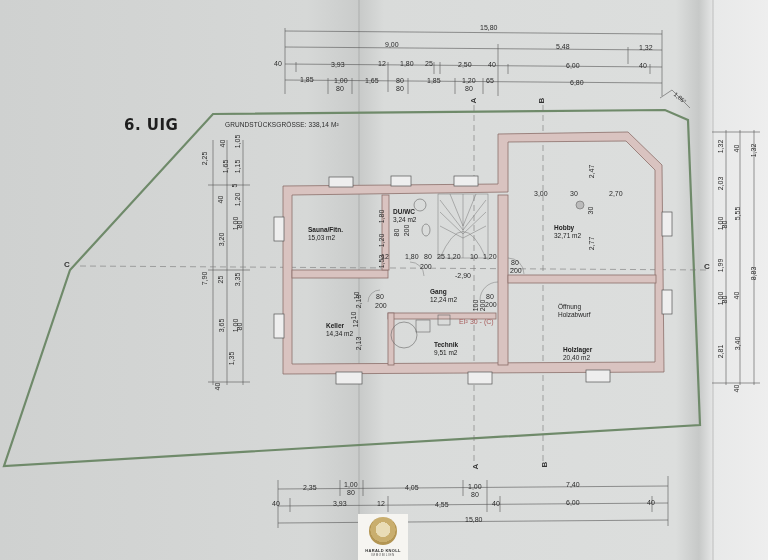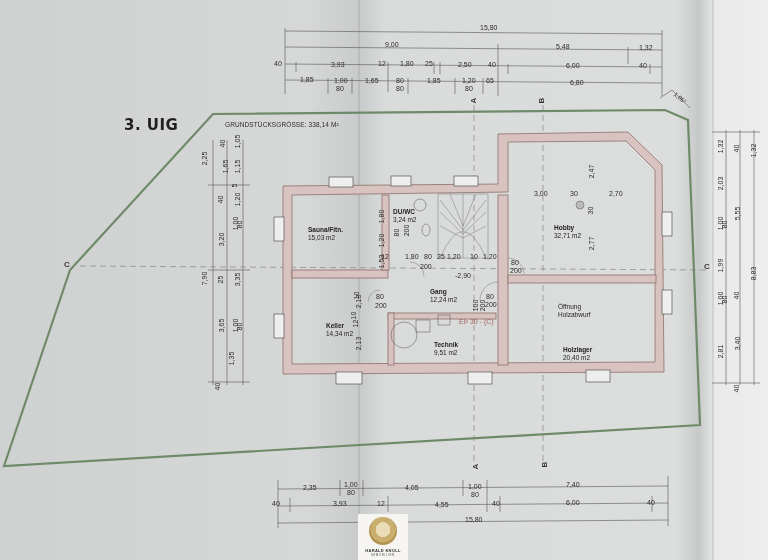--- a/index.html
+++ b/index.html
@@ -167,21 +167,21 @@
     <path d="M480,300 A18,18 0 0 1 498,282"></path>
     <path d="M380,290 A12,12 0 0 0 368,302"></path>
   </g>
 
   <g stroke="#555" stroke-width="0.6">
     <line x1="660" y1="98" x2="672" y2="90"></line>
     <line x1="672" y1="90" x2="690" y2="108"></line>
   </g>
 </svg>
 
-<div class="title">3. UIG</div>
+<div class="title">6. UIG</div>
 <div class="plotinfo">GRUNDSTÜCKSGRÖSSE: 338,14 M²</div>
 <div class="lbl" style="left:673px; top:95px; transform:rotate(40deg); font-size:6px;">1,86°</div>
 
 <div class="section-mark" style="left:471px; top:96px; transform:rotate(-90deg);">A</div>
 <div class="section-mark" style="left:539px; top:96px; transform:rotate(-90deg);">B</div>
 <div class="section-mark" style="left:473px; top:462px; transform:rotate(-90deg);">A</div>
 <div class="section-mark" style="left:542px; top:460px; transform:rotate(-90deg);">B</div>
 <div class="section-mark" style="left:64px; top:260px;">C</div>
 <div class="section-mark" style="left:704px; top:262px;">C</div>
 

